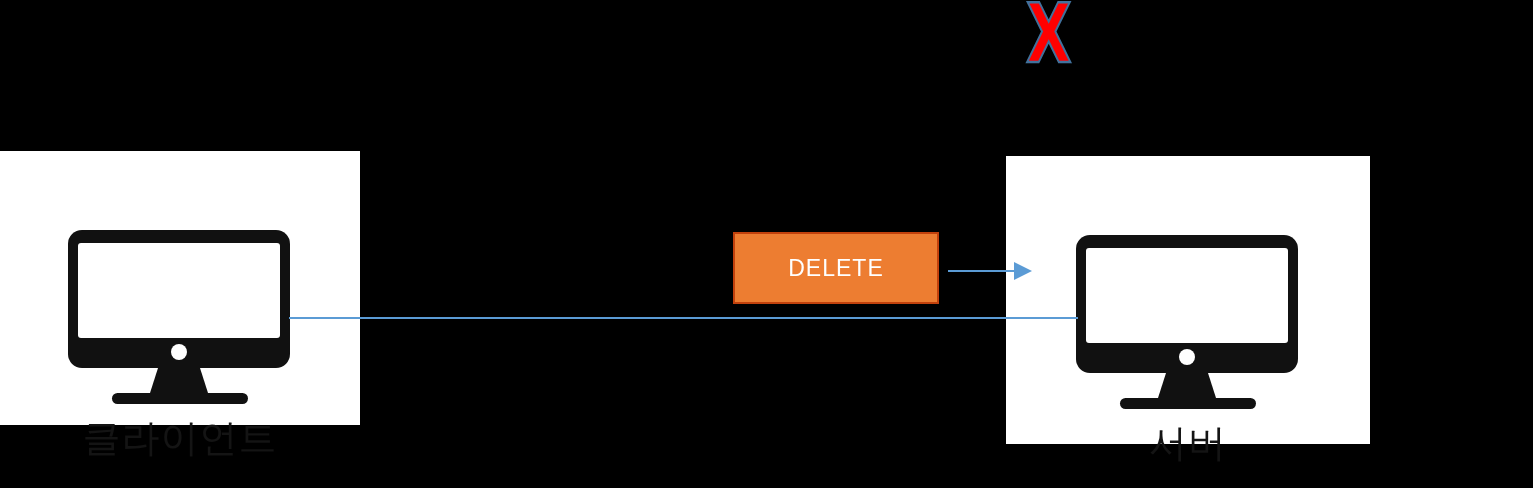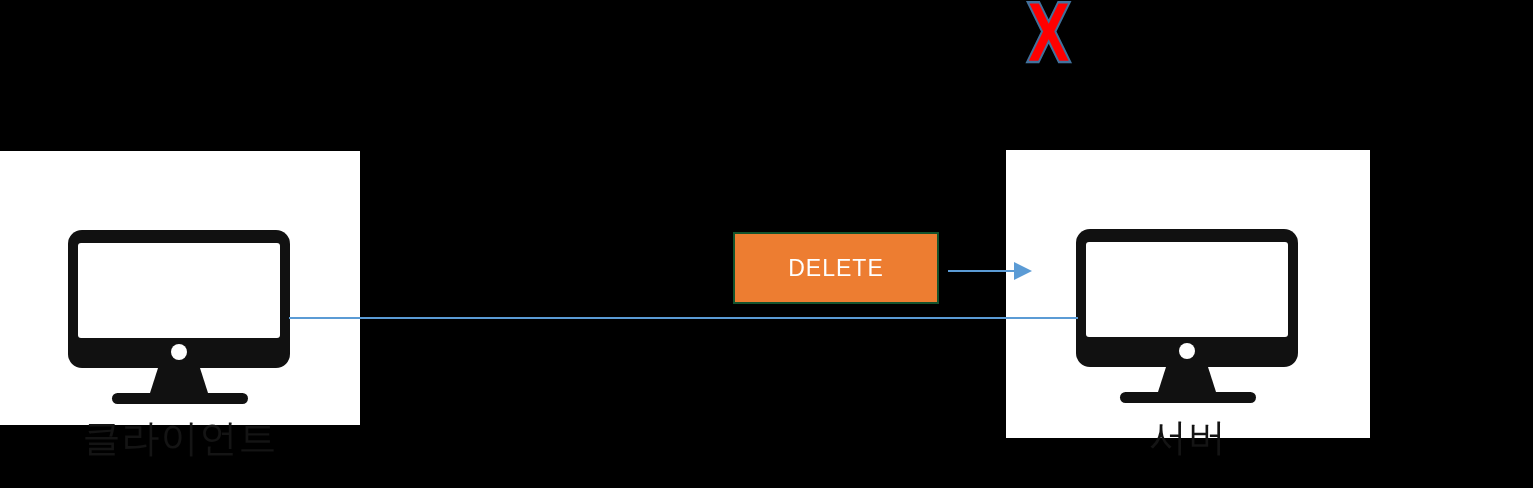--- a/index.html
+++ b/index.html
@@ -15,21 +15,21 @@
     overflow: hidden;
     font-family: "Liberation Sans", sans-serif;
   }
 
   
   .node-panel {
     position: absolute;
     background: #ffffff;
   }
   #client-panel { left: 0px;    top: 151px; width: 360px; height: 274px; }
-  #server-panel { left: 1006px; top: 150px; width: 364px; height: 288px; }
+  #server-panel { left: 1006px; top: 156px; width: 364px; height: 288px; }
 
   .monitor-wrap {
     position: absolute;
     top: 79px;
     width: 222px;
     height: 174px;
   }
   #client-panel .monitor-wrap { left: 68px; }
   #server-panel .monitor-wrap { left: 70px; }
 
@@ -57,21 +57,21 @@
 
   
   #delete-request-box {
     position: absolute;
     left: 733px;
     top: 232px;
     width: 206px;
     height: 72px;
     box-sizing: border-box;
     background: #ED7D31;
-    border: 2px solid #14532d;
+    border: 2px solid #c2410c;
     display: flex;
     align-items: center;
     justify-content: center;
   }
   #delete-request-box .request-label {
     color: #ffffff;
     font-size: 23px;
     font-weight: 400;
     letter-spacing: 1px;
   }

